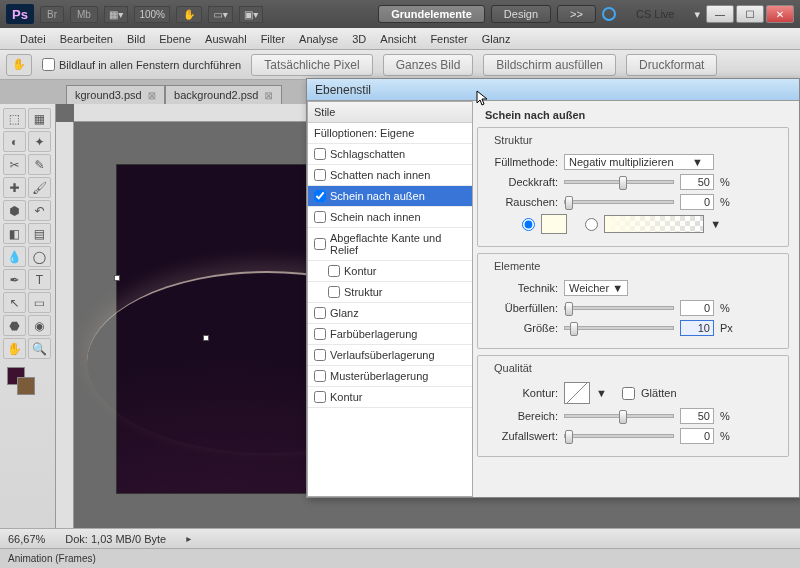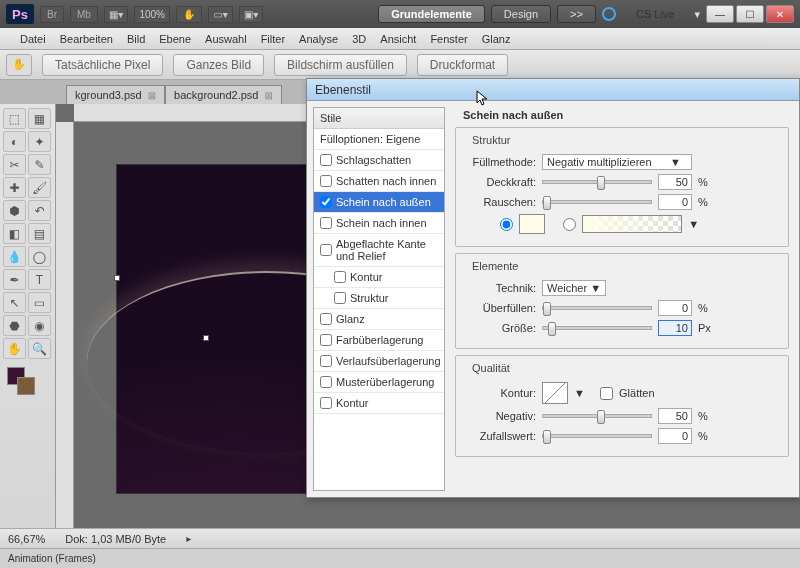--- a/index.html
+++ b/index.html
@@ -36,21 +36,21 @@
 .ruler-v{position:absolute;left:0;top:18px;width:18px;bottom:0;background:#e0e0e0;border-right:1px solid #999}
 .canvas{position:absolute;left:60px;top:60px;width:230px;height:330px;background:radial-gradient(ellipse 400px 300px at 50% 150%,#c8b8d0 0%,#4a2845 30%,#2a0f2a 55%,#1a0a1f 100%);border:1px solid #333}
 .canvas::after{content:"";position:absolute;left:-30px;bottom:40px;width:360px;height:180px;border-radius:50%;border-top:2px solid rgba(255,240,220,0.6);box-shadow:0 -8px 20px rgba(255,230,200,0.15)}
 .handle{position:absolute;width:6px;height:6px;background:#fff;border:1px solid #555}
 .statusbar{position:absolute;left:0;bottom:20px;right:0;height:20px;background:linear-gradient(#e8e8e8,#d4d4d4);border-top:1px solid #aaa;display:flex;align-items:center;padding:0 8px;gap:20px;font-size:10px;color:#444}
 .anim-panel{position:absolute;left:0;bottom:0;right:0;height:20px;background:#d0d0d0;border-top:1px solid #aaa;display:flex;align-items:center;padding:0 8px;font-size:10px}
 
 .dialog{position:absolute;left:306px;top:78px;width:494px;height:420px;background:#f0f0f0;border:1px solid #888;box-shadow:2px 2px 8px rgba(0,0,0,0.3)}
 .dlg-title{background:linear-gradient(#cde5f8,#a8cef0);height:22px;display:flex;align-items:center;padding:0 8px;font-size:12px;color:#333;border-bottom:1px solid #999}
 .dlg-body{display:flex;height:calc(100% - 22px)}
-.styles-col{width:132px;border:1px solid #aaa;margin:6px;background:#fff;display:flex;flex-direction:column}
+.styles-col{width:166px;border:1px solid #aaa;background:#fff;display:flex;flex-direction:column}
 .styles-hdr{background:linear-gradient(#f4f4f4,#e4e4e4);padding:4px 6px;border-bottom:1px solid #ccc;font-size:11px}
 .style-item{padding:4px 6px;border-bottom:1px solid #e8e8e8;display:flex;align-items:center;gap:4px;font-size:11px}
 .style-item.sel{background:#3875d7;color:#fff}
 .style-item.sel *{color:#fff}
 .style-item input[type=checkbox]{width:12px;height:12px}
 .indent{padding-left:20px}
 .settings-col{flex:1;padding:6px 10px 6px 4px;overflow:hidden}
 .fieldset{border:1px solid #bbb;border-radius:2px;margin-bottom:6px;padding:6px 8px 8px}
 .fieldset-title{font-size:11px;color:#444;margin:-12px 0 4px 4px;background:#f0f0f0;display:inline-block;padding:0 4px}
 .main-title{font-weight:bold;font-size:11px;color:#333;margin:2px 0 6px 8px}
@@ -103,20 +103,24 @@
   <span>Filter</span>
   <span>Analyse</span>
   <span>3D</span>
   <span>Ansicht</span>
   <span>Fenster</span>
   <span>Glanz</span>
 </div>
 
 <div class="optionsbar">
   <div class="tool-icon-sm">✋</div>
+  <div class="checkbox-row">
+    <input type="checkbox" style="">
+    <span>Bildlauf in allen Fenstern durchführen</span>
+  </div>
   <div class="opt-btn">Tatsächliche Pixel</div>
   <div class="opt-btn">Ganzes Bild</div>
   <div class="opt-btn">Bildschirm ausfüllen</div>
   <div class="opt-btn">Druckformat</div>
 </div>
 
 <div class="tabs-row">
   <div class="doc-tab">
       <span>kground3.psd</span>
       <span class="x">⊠</span>
@@ -293,21 +297,21 @@
               <div class="slider-thumb" style="left:5%"></div>
             </div>
             <div class="num-input hl">10</div>
             <span class="unit">Px</span>
           </div>
       </div>
       <div class="fieldset">
         <div class="fieldset-title">Qualität</div>
         <div class="field-row"><span class="field-label">Kontur:</span><div class="contour-sw"></div> ▼ &nbsp;&nbsp;<input type="checkbox" style=""><span>Glätten</span></div>
         <div class="field-row">
-            <span class="field-label">Negativ:</span>
+            <span class="field-label">Bereich:</span>
             <div class="slider">
               <div class="slider-thumb" style="left:50%"></div>
             </div>
             <div class="num-input">50</div>
             <span class="unit">%</span>
           </div>
         <div class="field-row">
             <span class="field-label">Zufallswert:</span>
             <div class="slider">
               <div class="slider-thumb" style="left:0"></div>

